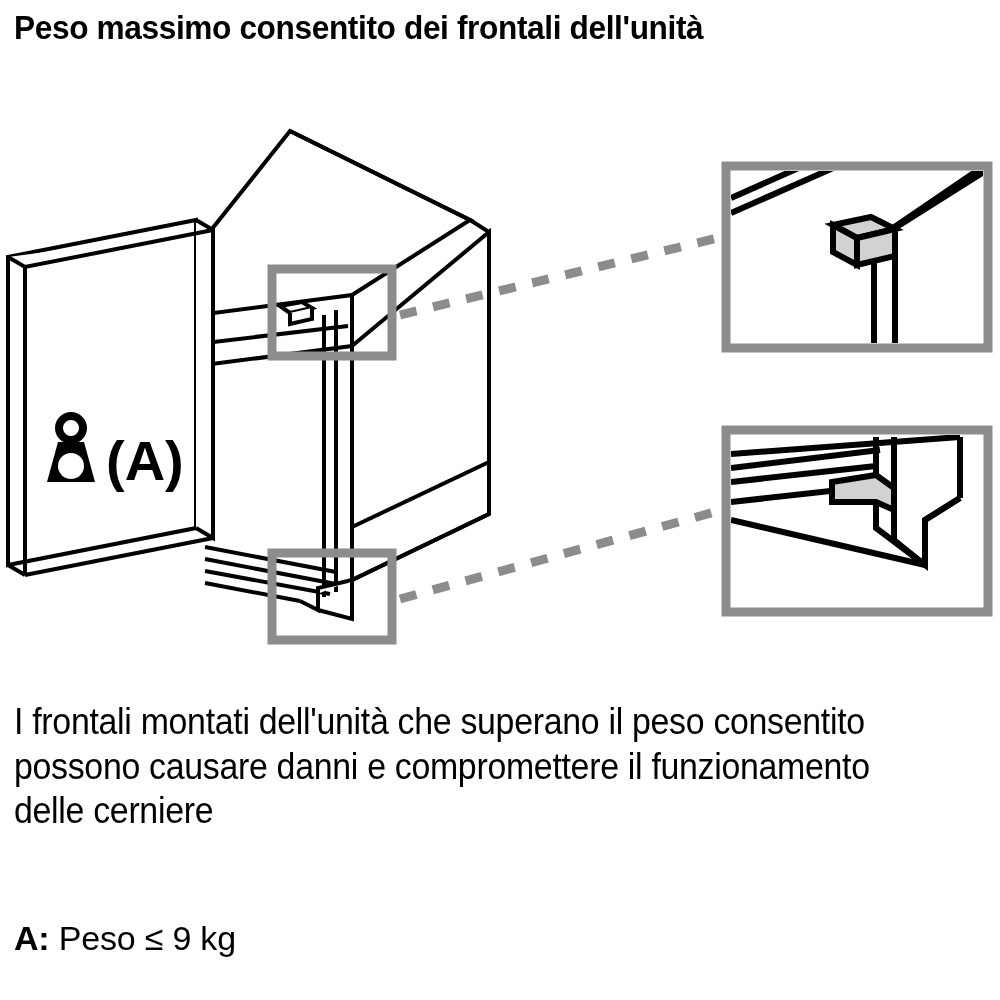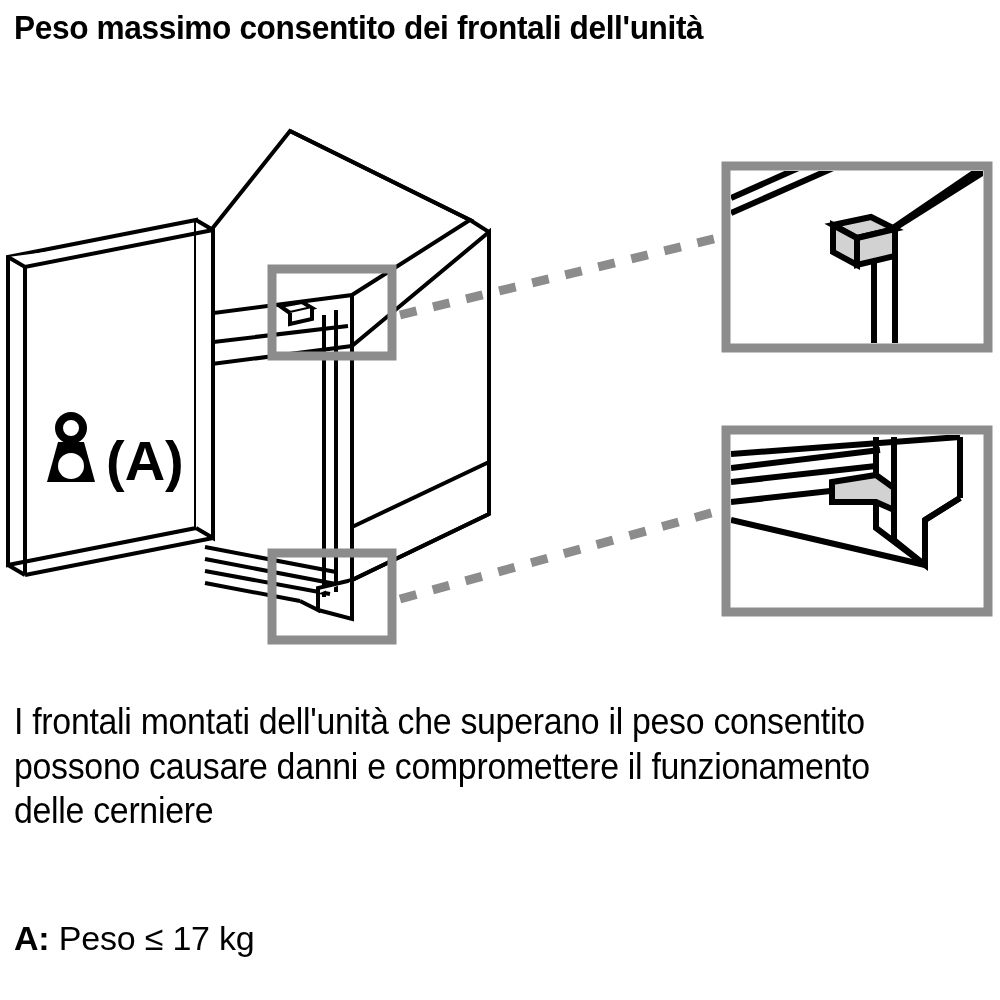--- a/index.html
+++ b/index.html
@@ -198,16 +198,16 @@
         <clipPath id="clipLower">
             <rect x="731" y="325" width="252" height="172"></rect>
           </clipPath>
       </g>
     </svg>
   </div>
 
   <div class="body-text">I frontali montati dell'unità che superano il peso consentito possono causare danni e compromettere il funzionamento delle cerniere</div>
 
   <div class="legend">
-    <span class="key">A:</span><span>&nbsp;</span><span class="val">Peso ≤ 17 kg</span>
+    <span class="key">A:</span><span>&nbsp;</span><span class="val">Peso ≤ 9 kg</span>
   </div>
 
 </div>
 
 </body></html>

